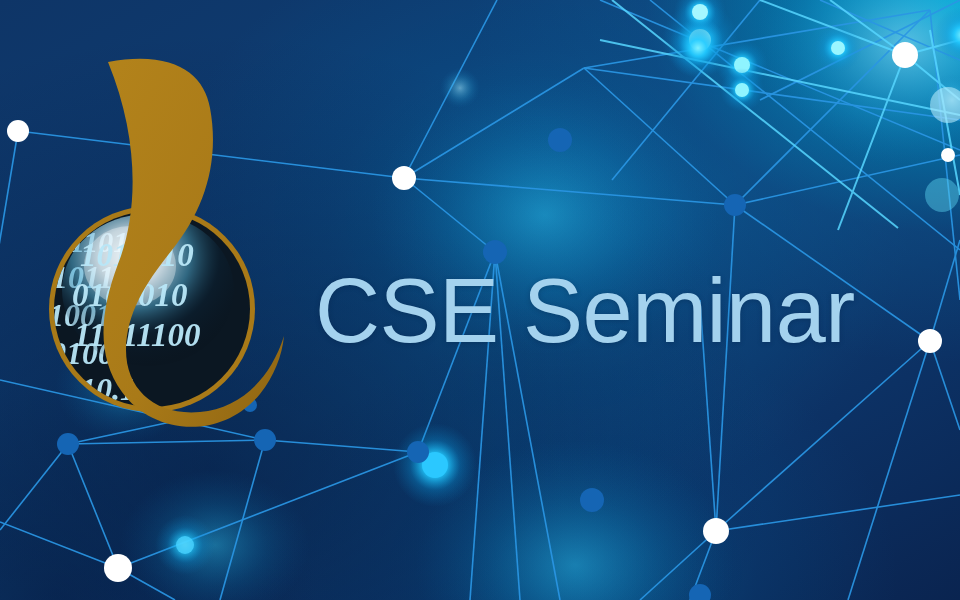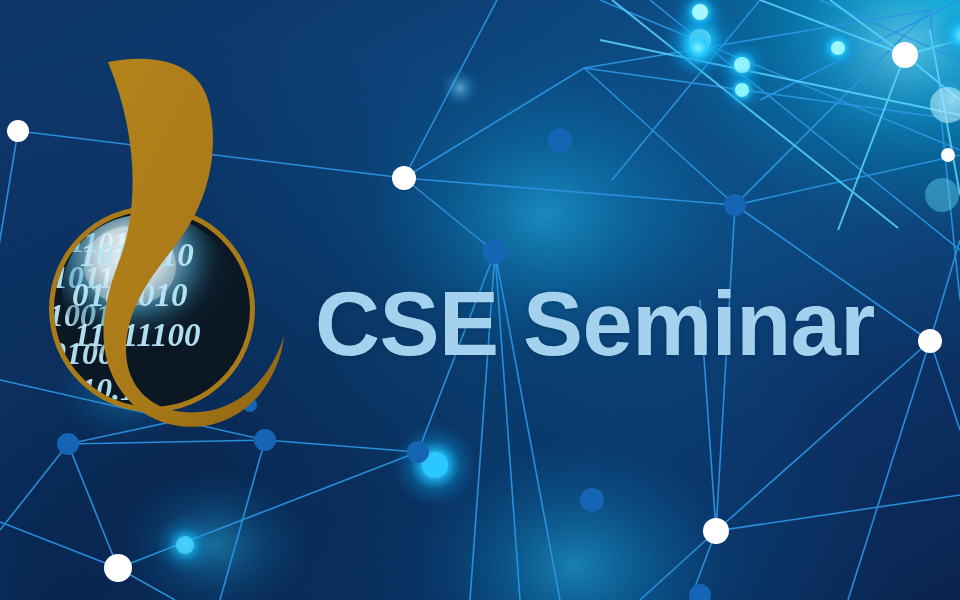--- a/index.html
+++ b/index.html
@@ -53,24 +53,24 @@
     position: absolute;
     inset: 0;
     width: 960px;
     height: 600px;
   }
 
   
   #headline {
     position: absolute;
     left: 315px;
-    top: 279px;
+    top: 266px;
     font-size: 90px;
     line-height: 1;
-    font-weight: 700;
+    font-weight: 400;
     letter-spacing: -0.5px;
     color: #a4d2ee;
     white-space: nowrap;
     text-shadow: 0 1px 5px rgba(4,24,58,0.28);
   }
 
   
   #logo {
     position: absolute;
     left: 44px;

